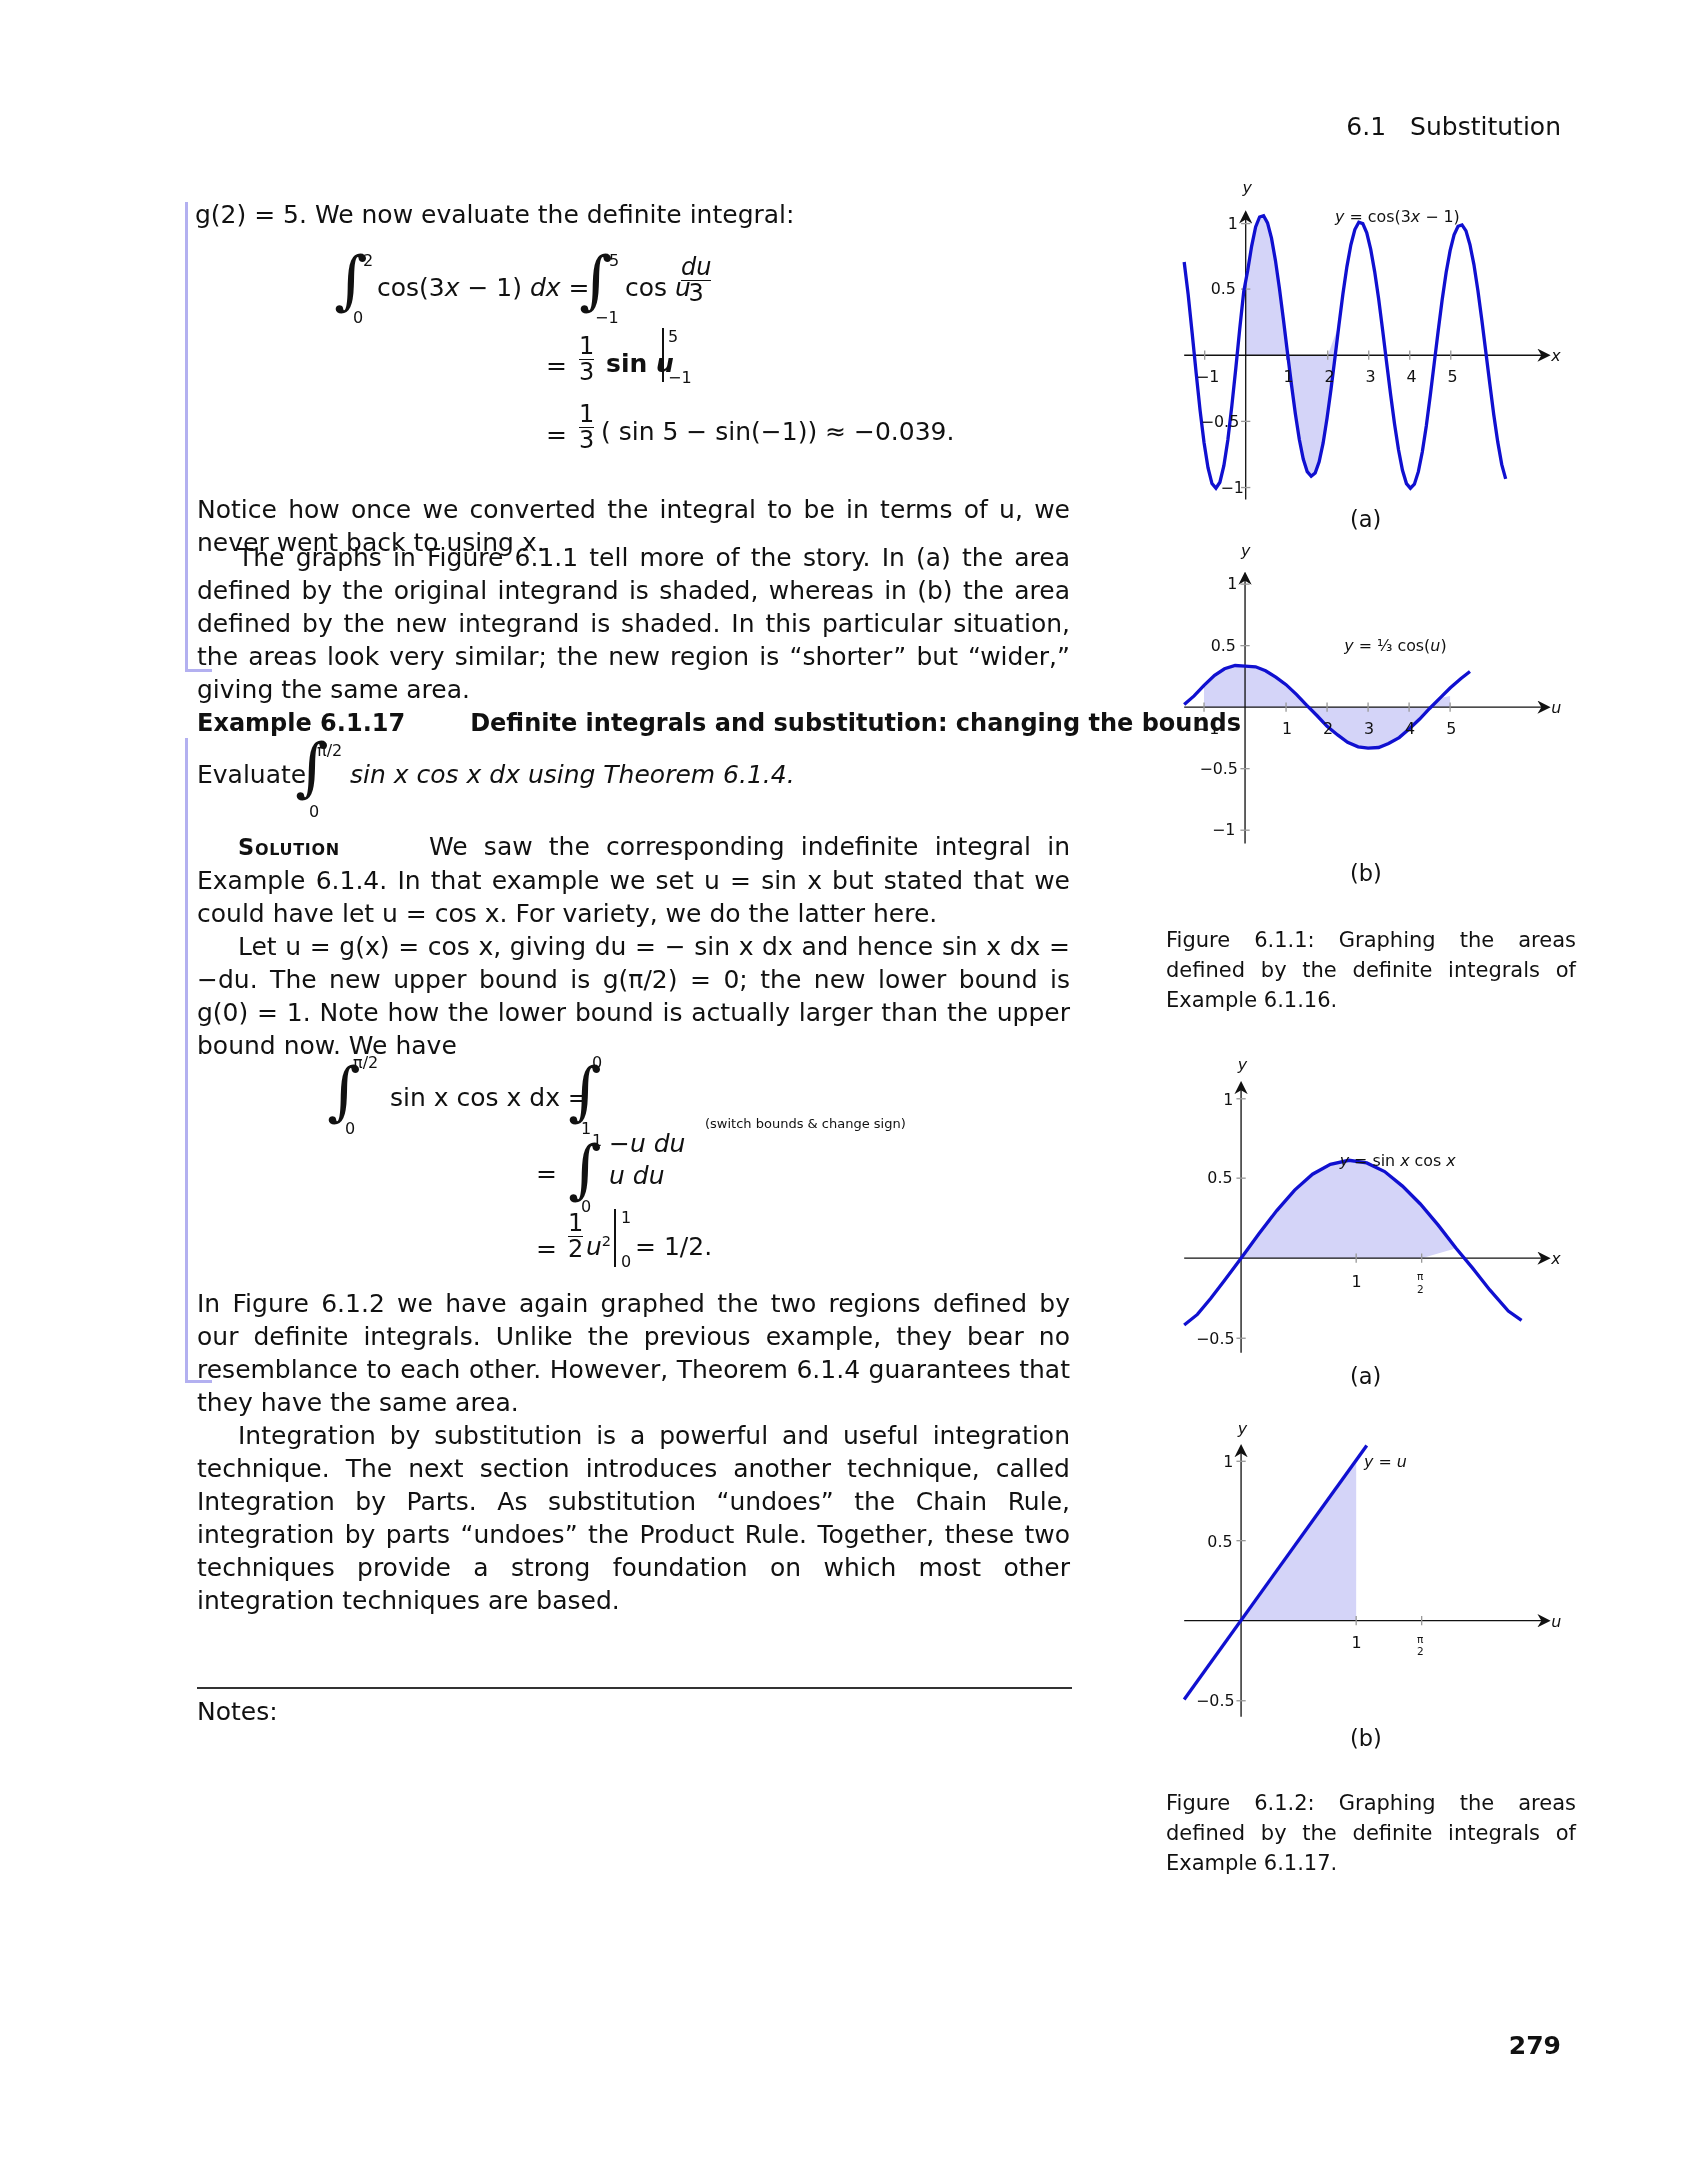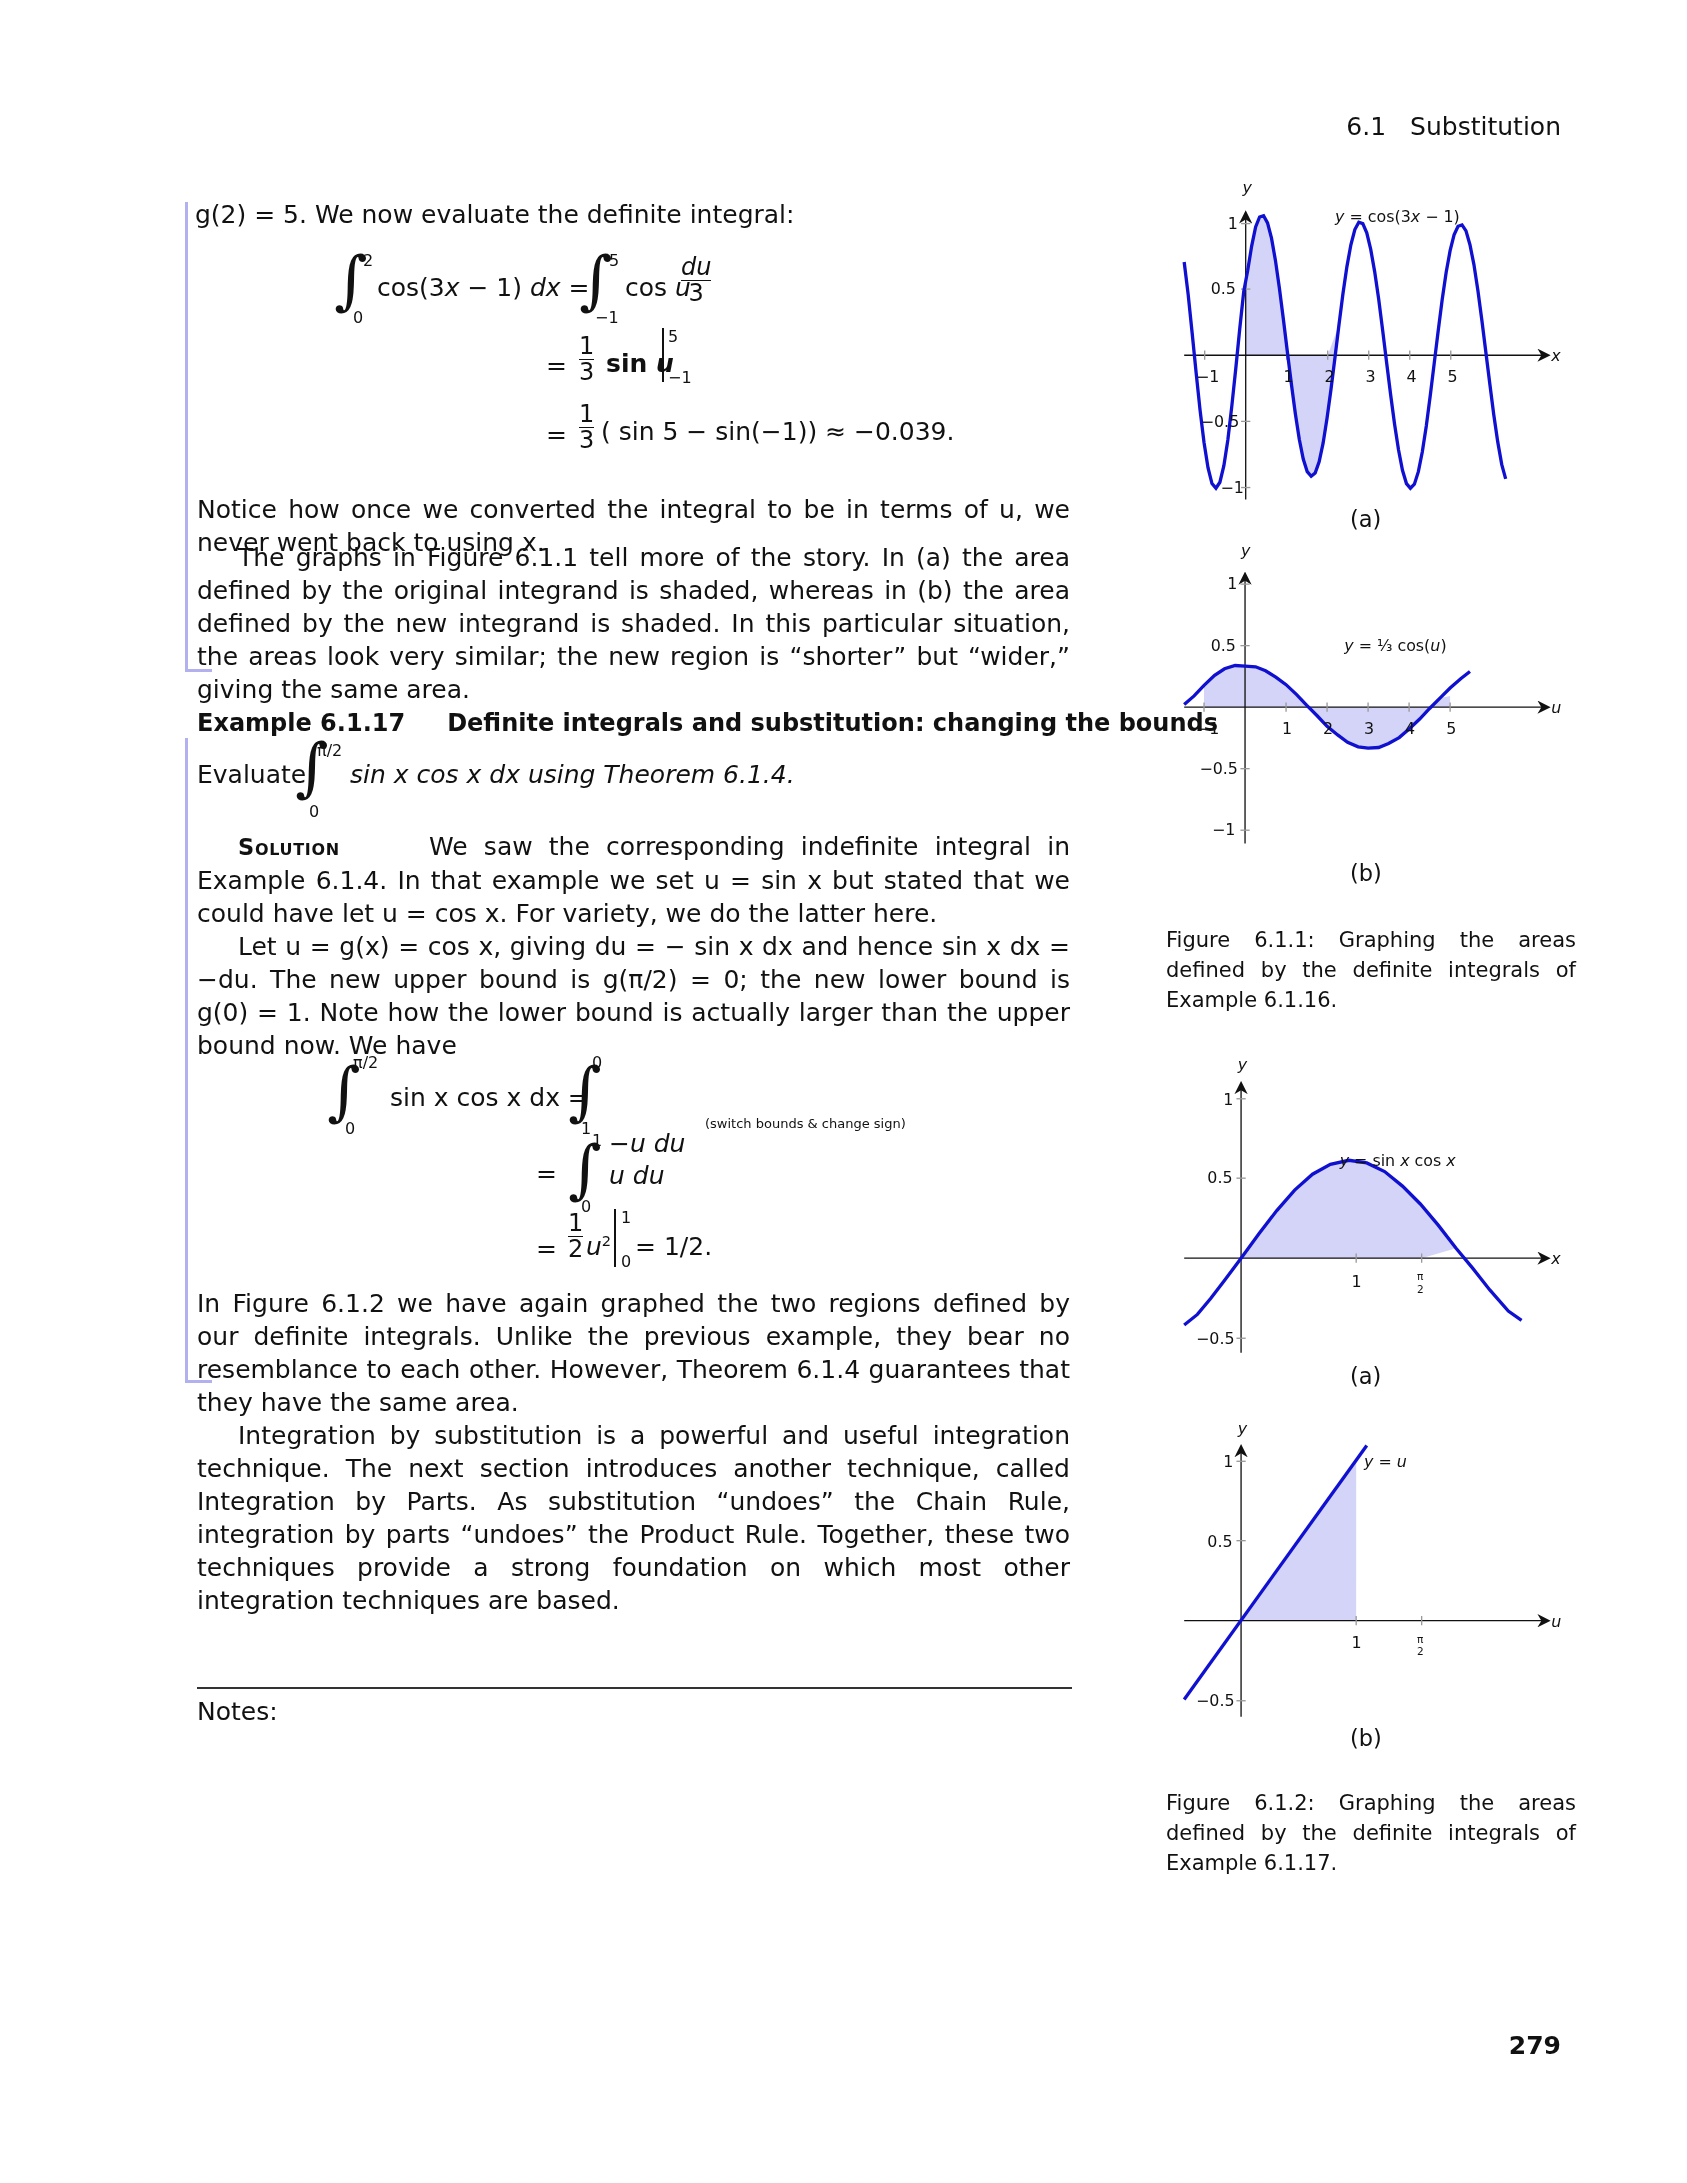--- a/index.html
+++ b/index.html
@@ -12,21 +12,21 @@
   .i { font-style:italic; }
   .header { position:absolute; right:126px; top:112px; font-size:25px; }
   .header .num { margin-right:24px; }
   .bar { position:absolute; background:#b3b0f0; }
   .eq { position:absolute; font-size:25px; white-space:nowrap; }
   .intsign { font-family:"DejaVu Serif", serif; font-size:64px; font-style:italic; font-weight:normal; line-height:1; }
   .lim { font-size:16px; position:absolute; }
   .frac { display:inline-flex; flex-direction:column; align-items:center; vertical-align:middle; font-size:24px; line-height:25px; }
   .frac .bar-f { border-top:1.3px solid #111; width:100%; }
   .example-title { position:absolute; left:197px; top:709px; font-size:24px; font-weight:bold; }
-  .example-title .num { margin-right:42px; }
+  .example-title .num { margin-right:65px; }
   .solution { font-variant:small-caps; font-weight:bold; font-size:22.5px; letter-spacing:0.7px; }
   .fig { position:absolute; }
   .cap { position:absolute; left:1166px; width:410px; font-size:21px; line-height:30px; text-align:justify; }
   .sub { position:absolute; font-size:22.5px; }
   .rule { position:absolute; left:197px; width:875px; height:2px; background:#333; top:1687px; }
   .notes { position:absolute; left:197px; top:1697px; font-size:25px; }
   .pagenum { position:absolute; right:126px; top:2031px; font-size:25px; font-weight:bold; }
   svg text { font-family:"DejaVu Sans", sans-serif; }
 </style>
 </head>

